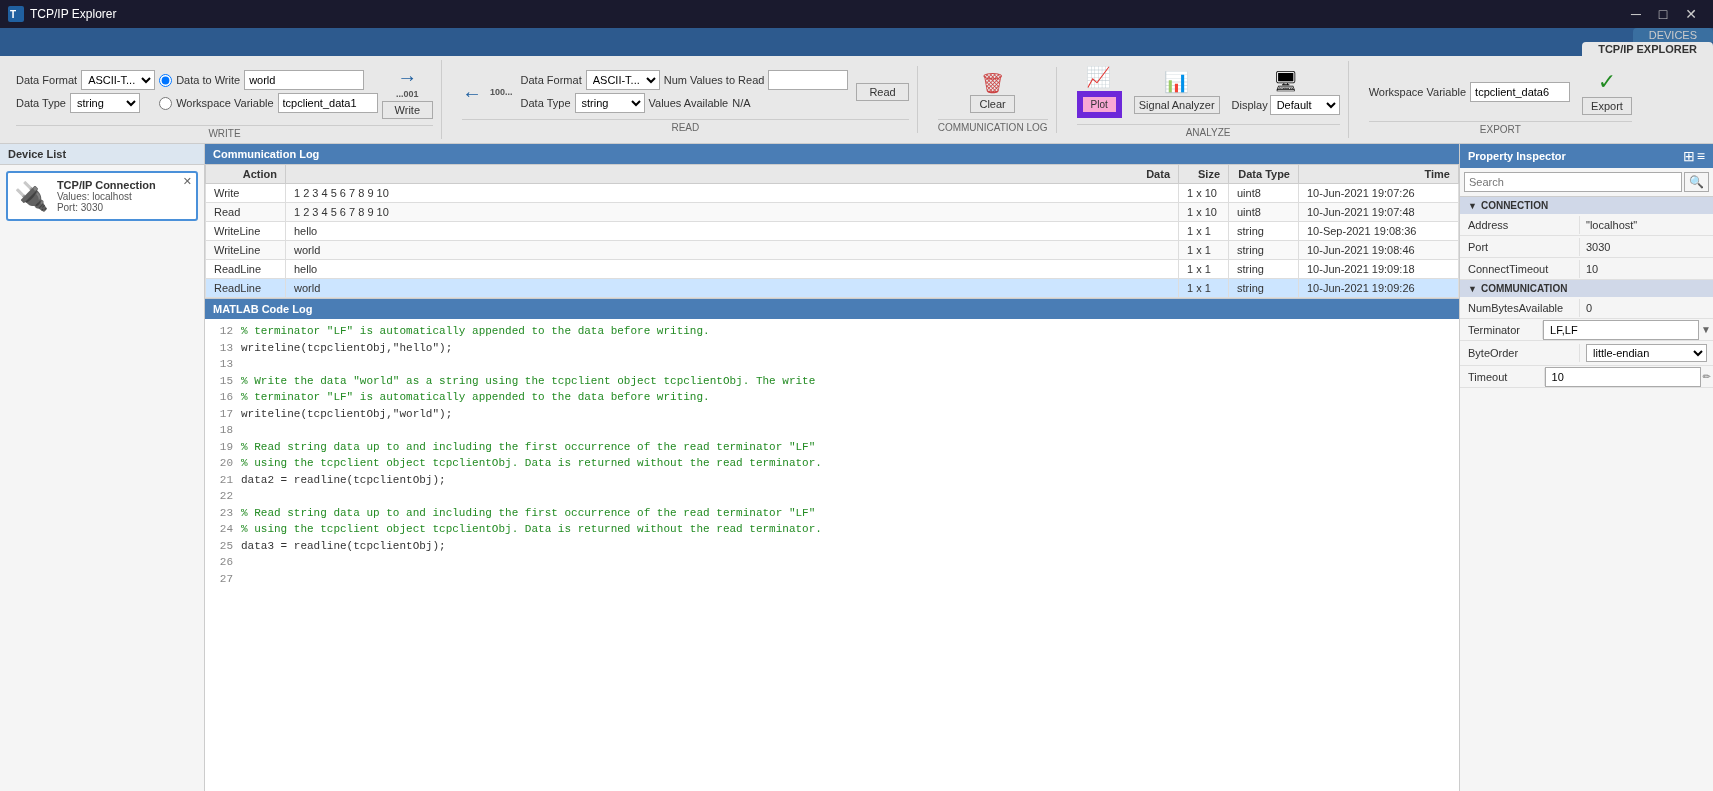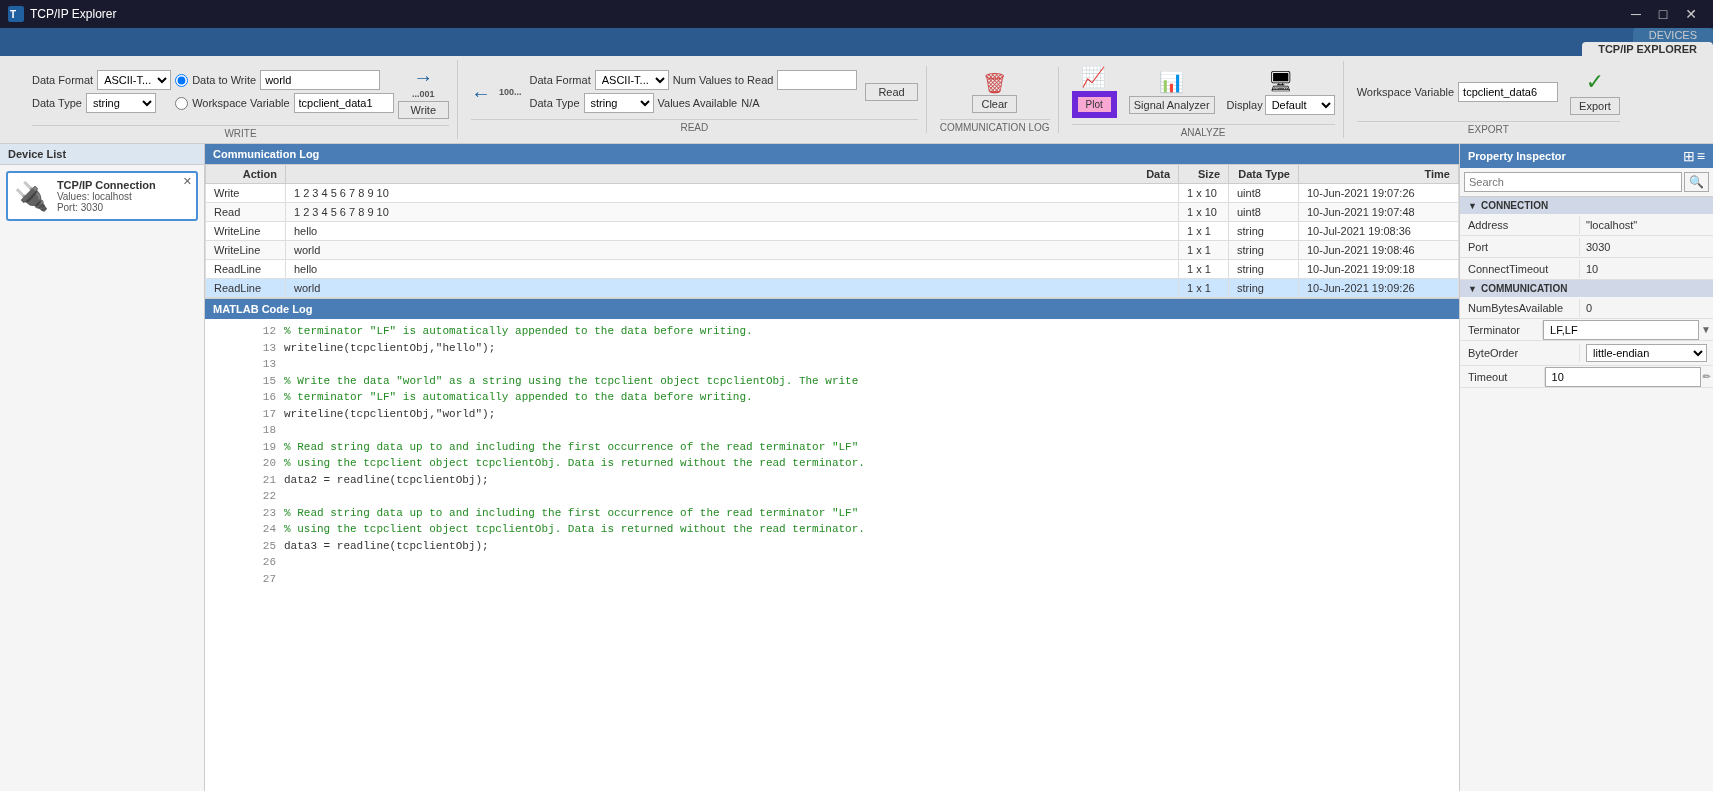--- a/index.html
+++ b/index.html
@@ -43,24 +43,24 @@
     .tab.active {
       background: #e8e8e8;
       color: #333;
       font-weight: bold;
     }
 
     
     .toolbar {
       background: #e8e8e8;
       border-bottom: 1px solid #ccc;
-      padding: 4px 24px;
-      display: flex;
-      align-items: center;
-      gap: 5px;
+      padding: 4px 8px;
+      display: flex;
+      align-items: center;
+      gap: 12px;
       min-height: 56px;
     }
     .toolbar-group {
       display: flex;
       flex-direction: column;
       gap: 3px;
     }
     .toolbar-row {
       display: flex;
       align-items: center;
@@ -239,21 +239,20 @@
     }
     .code-line {
       display: flex;
       gap: 8px;
     }
     .line-num {
       color: #888;
       min-width: 20px;
       text-align: right;
       user-select: none;
-      margin-left: 43px;
     }
     .line-code { color: #333; }
     .line-code.comment { color: #228B22; }
 
     
     .property-panel {
       width: 254px;
       background: #f5f5f5;
       border-left: 1px solid #ccc;
       display: flex;
@@ -557,21 +556,21 @@
     <td>1 2 3 4 5 6 7 8 9 10</td>
     <td>1 x 10</td>
     <td>uint8</td>
     <td>10-Jun-2021 19:07:48</td>
   </tr>
               <tr>
     <td>WriteLine</td>
     <td>hello</td>
     <td>1 x 1</td>
     <td>string</td>
-    <td>10-Jul-2021 19:08:36</td>
+    <td>10-Sep-2021 19:08:36</td>
   </tr>
               <tr>
     <td>WriteLine</td>
     <td>world</td>
     <td>1 x 1</td>
     <td>string</td>
     <td>10-Jun-2021 19:08:46</td>
   </tr>
               <tr>
     <td>ReadLine</td>

